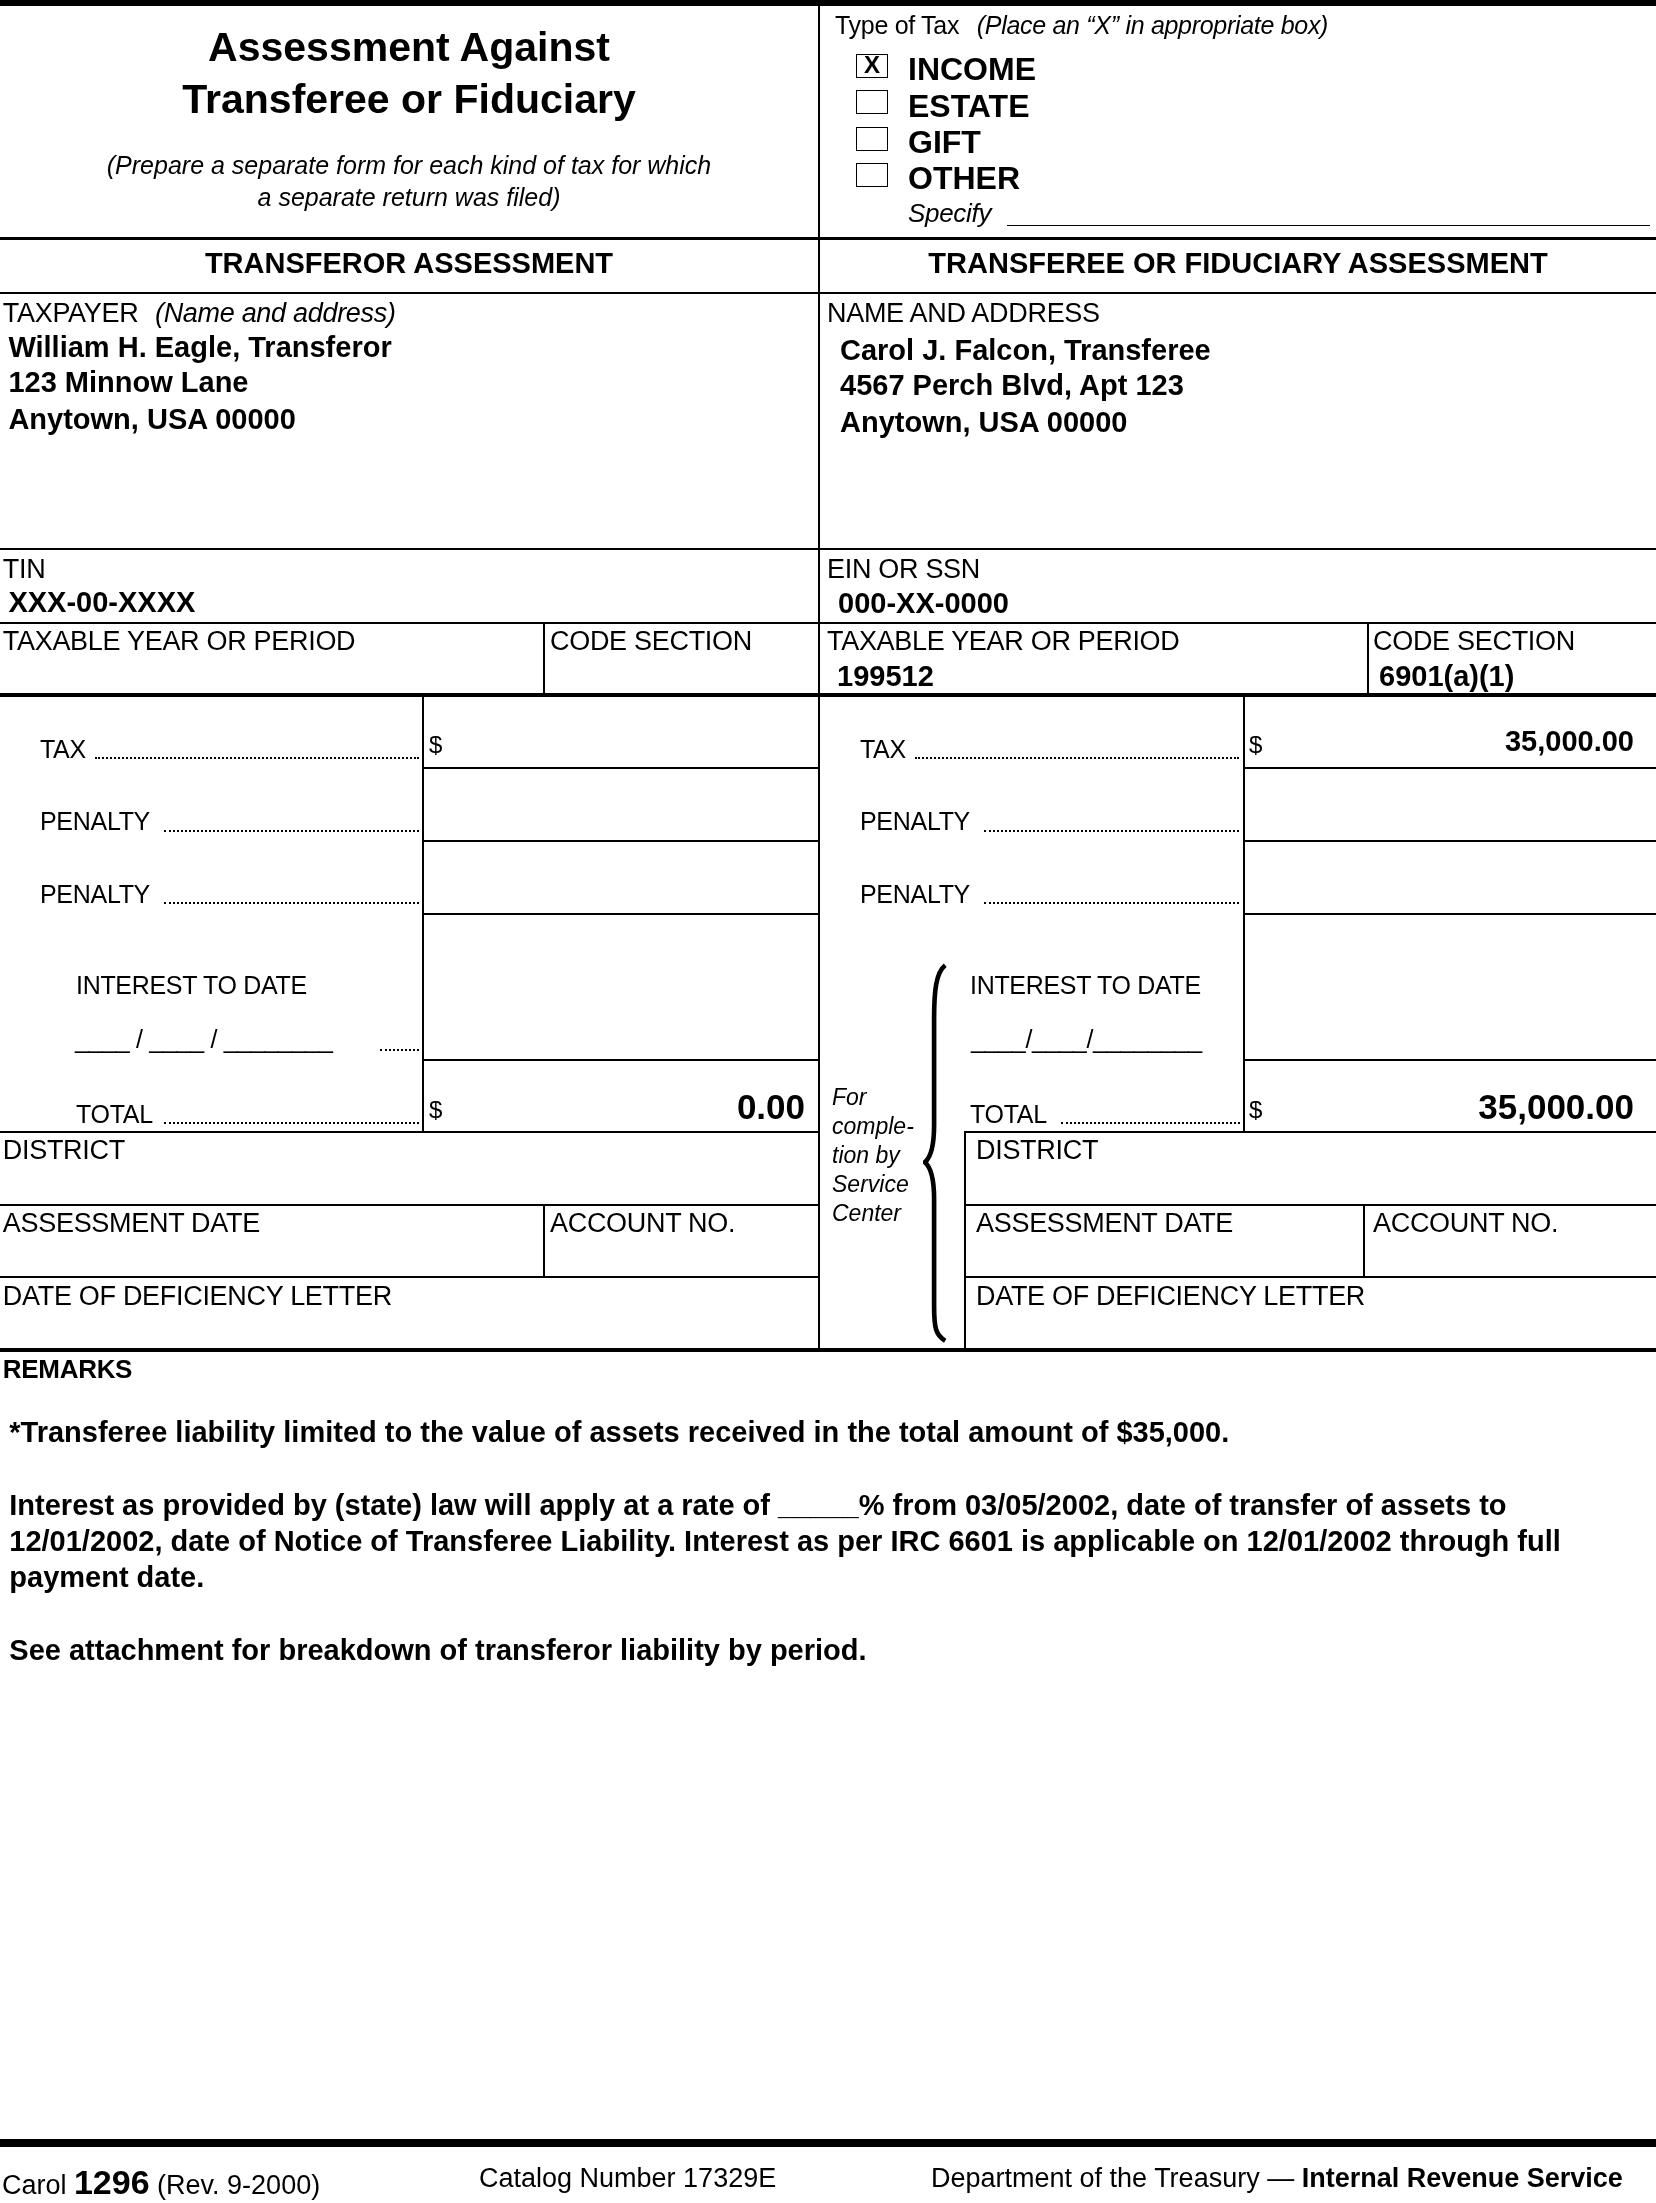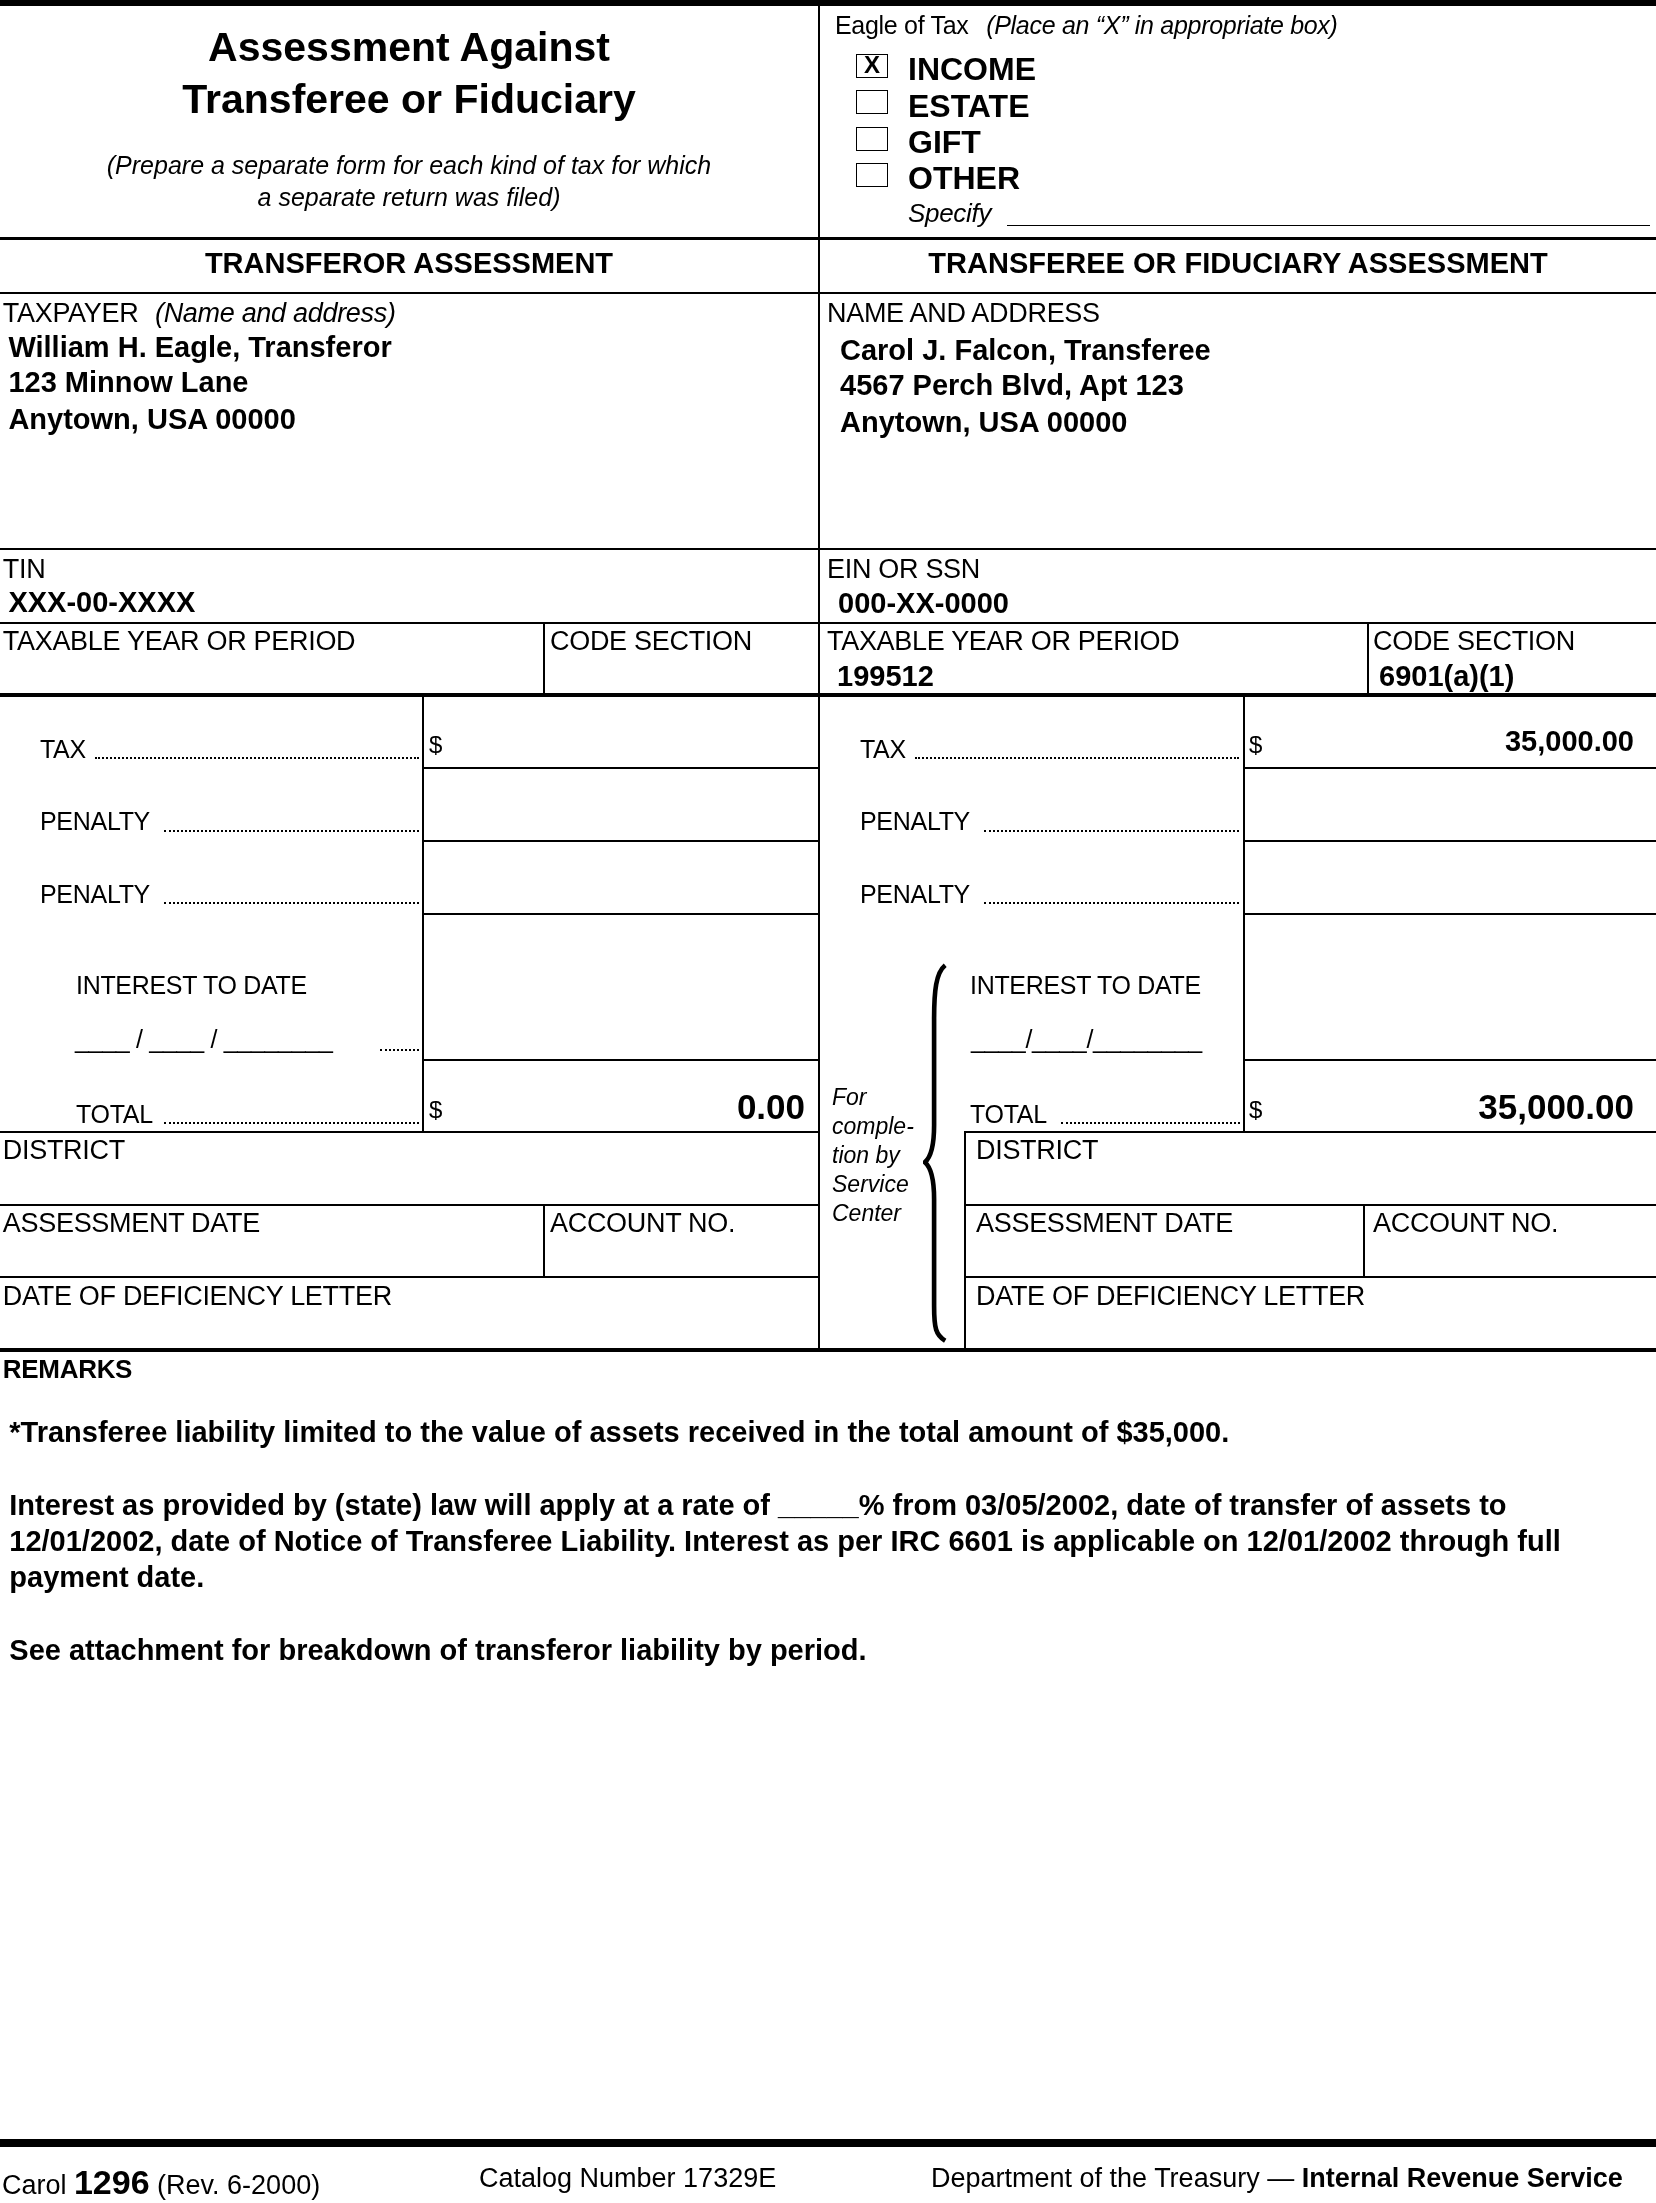--- a/index.html
+++ b/index.html
@@ -63,21 +63,21 @@
 <div class="abs title" style="left:0;top:20.5px;width:818px;">
   <div>Assessment Against</div>
   <div>Transferee or Fiduciary</div>
 </div>
 <div class="abs subtitle" style="left:0;top:149px;width:818px;">
   <div>(Prepare a separate form for each kind of tax for which</div>
   <div>a separate return was filed)</div>
 </div>
 
 <div class="lbl" style="left:835px;top:11.2px;font-size:25px;">
-  <span>Eagle of Tax</span>
+  <span>Type of Tax</span>
   <span style="font-style:italic;margin-left:11px;">(Place an “X” in appropriate box)</span>
 </div>
 
 <div class="cb" style="left:856px;top:54px;">X</div>
 <div class="cbl" style="left:908px;top:51px;">INCOME</div>
 <div class="cb" style="left:856px;top:90px;"></div>
 <div class="cbl" style="left:908px;top:88px;text-align:center;">ESTATE</div>
 <div class="cb" style="left:856px;top:127px;"></div>
 <div class="cbl" style="left:908px;top:124px;">GIFT</div>
 <div class="cb" style="left:856px;top:163px;"></div>
@@ -185,20 +185,20 @@
 <div class="lbl" style="left:976px;top:1281px;">DATE OF DEFICIENCY LETTER</div>
 
 <div class="lbl" style="left:2.8px;top:1354px;font-weight:bold;font-size:26px;">REMARKS</div>
 <div class="remark" style="top:1414px;">*Transferee liability limited to the value of assets received in the total amount of $35,000.</div>
 <div class="remark" style="top:1487px;">Interest as provided by (state) law will apply at a rate of _____% from 03/05/2002, date of transfer of assets to 12/01/2002, date of Notice of Transferee Liability. Interest as per IRC 6601 is applicable on 12/01/2002 through full payment date.</div>
 <div class="remark" style="top:1632px;">See attachment for breakdown of transferor liability by period.</div>
 
 <div class="footer" style="left:1.9px;">
   <span>Carol</span>
   <span style="font-weight:bold;font-size:34px;">1296</span>
-  <span>(Rev. 6-2000)</span>
+  <span>(Rev. 9-2000)</span>
 </div>
 <div class="footer" style="left:479px;">Catalog Number 17329E</div>
 <div class="footer" style="left:931px;">
   <span>Department of the Treasury —</span>
   <span style="font-weight:bold;">Internal Revenue Service</span>
 </div>
 
 
 </body></html>

